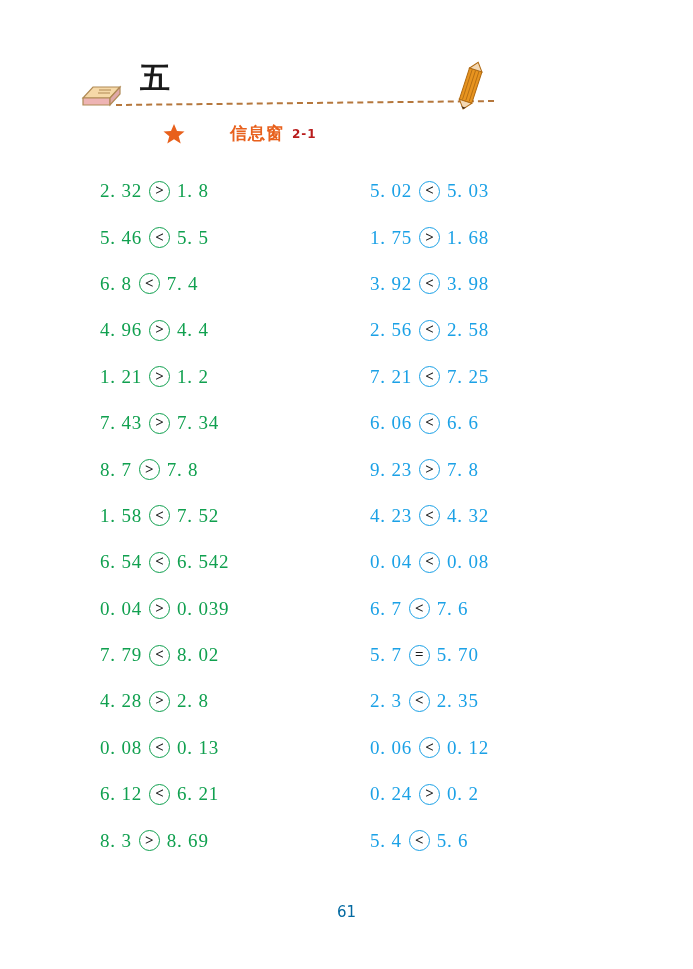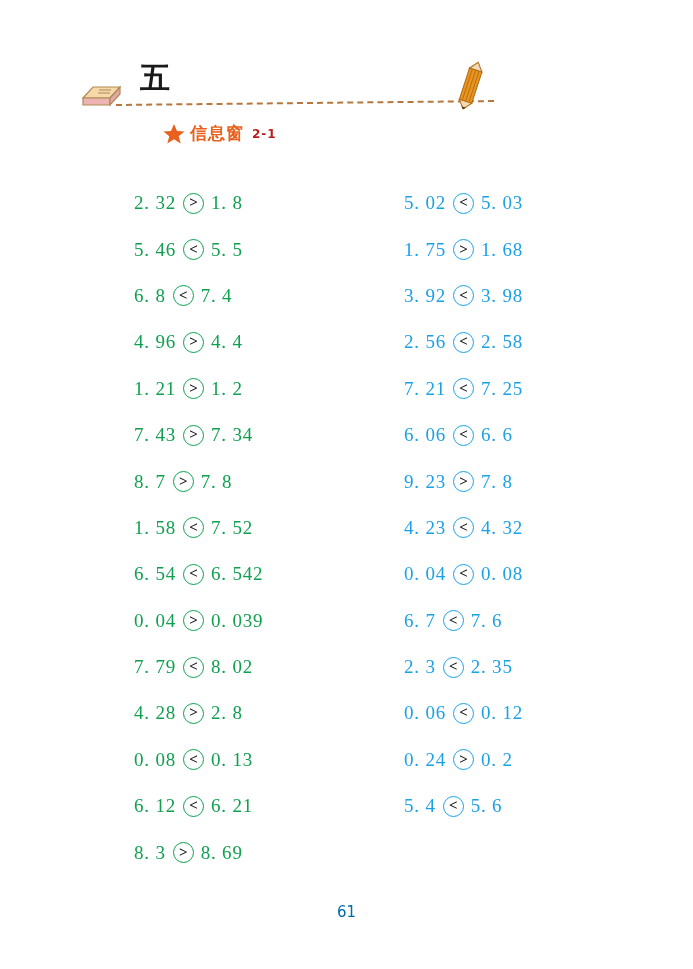--- a/index.html
+++ b/index.html
@@ -95,41 +95,41 @@
     width: 22px;
     height: 22px;
     display: block;
   }
   .info-label {
     font-family: "DejaVu Sans", sans-serif;
     font-size: 17px;
     font-weight: bold;
     color: #e8601c;
     letter-spacing: 1px;
+    margin-left: 40px;
   }
   .info-code {
     font-family: "DejaVu Sans", sans-serif;
     font-size: 12px;
     font-weight: bold;
     color: #b91c1c;
     letter-spacing: 1px;
     margin-left: 3px;
   }
 
   
   .columns {
     position: absolute;
     left: 0;
     top: 168px;
     width: 693px;
   }
   .col {
     position: absolute;
-    top: 12px;
-    margin-left: 34px;
+    top: 0;
   }
   .col-left  { left: 100px; width: 270px; }
   .col-right { left: 370px; width: 280px; }
 
   .expr-row {
     height: 46.4px;
     display: flex;
     align-items: center;
     white-space: nowrap;
   }
@@ -396,20 +396,27 @@
           <span class="num">0. 08</span>
         </div>
         <div class="expr-row">
           <span class="num">6. 7</span>
           <span class="op-circle">
             <span class="op-glyph">&lt;</span>
           </span>
           <span class="num">7. 6</span>
         </div>
         <div class="expr-row">
+          <span class="num">5. 7</span>
+          <span class="op-circle">
+            <span class="op-glyph">=</span>
+          </span>
+          <span class="num">5. 70</span>
+        </div>
+        <div class="expr-row">
           <span class="num">2. 3</span>
           <span class="op-circle">
             <span class="op-glyph">&lt;</span>
           </span>
           <span class="num">2. 35</span>
         </div>
         <div class="expr-row">
           <span class="num">0. 06</span>
           <span class="op-circle">
             <span class="op-glyph">&lt;</span>

